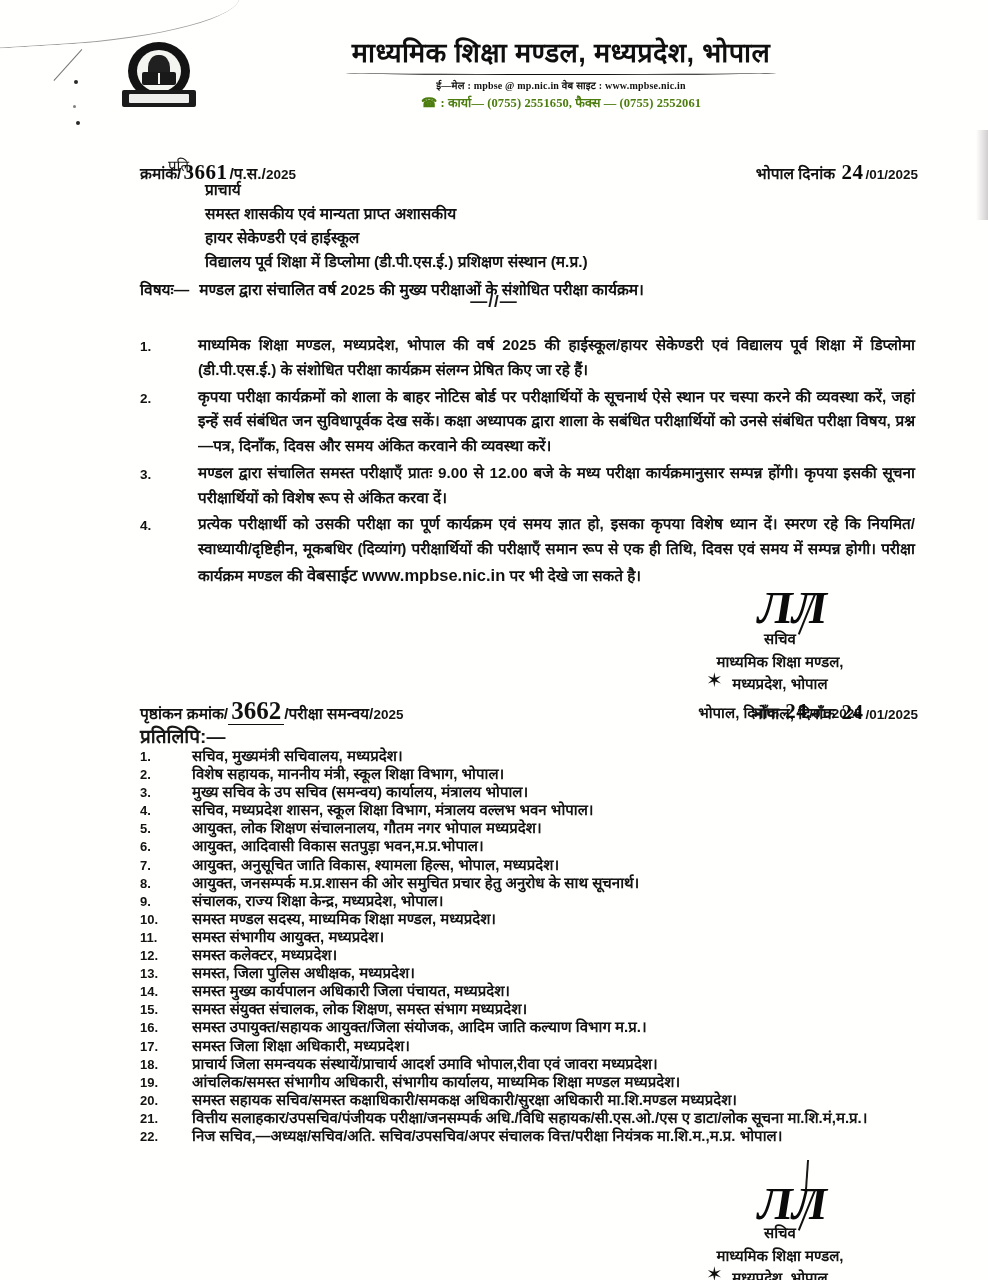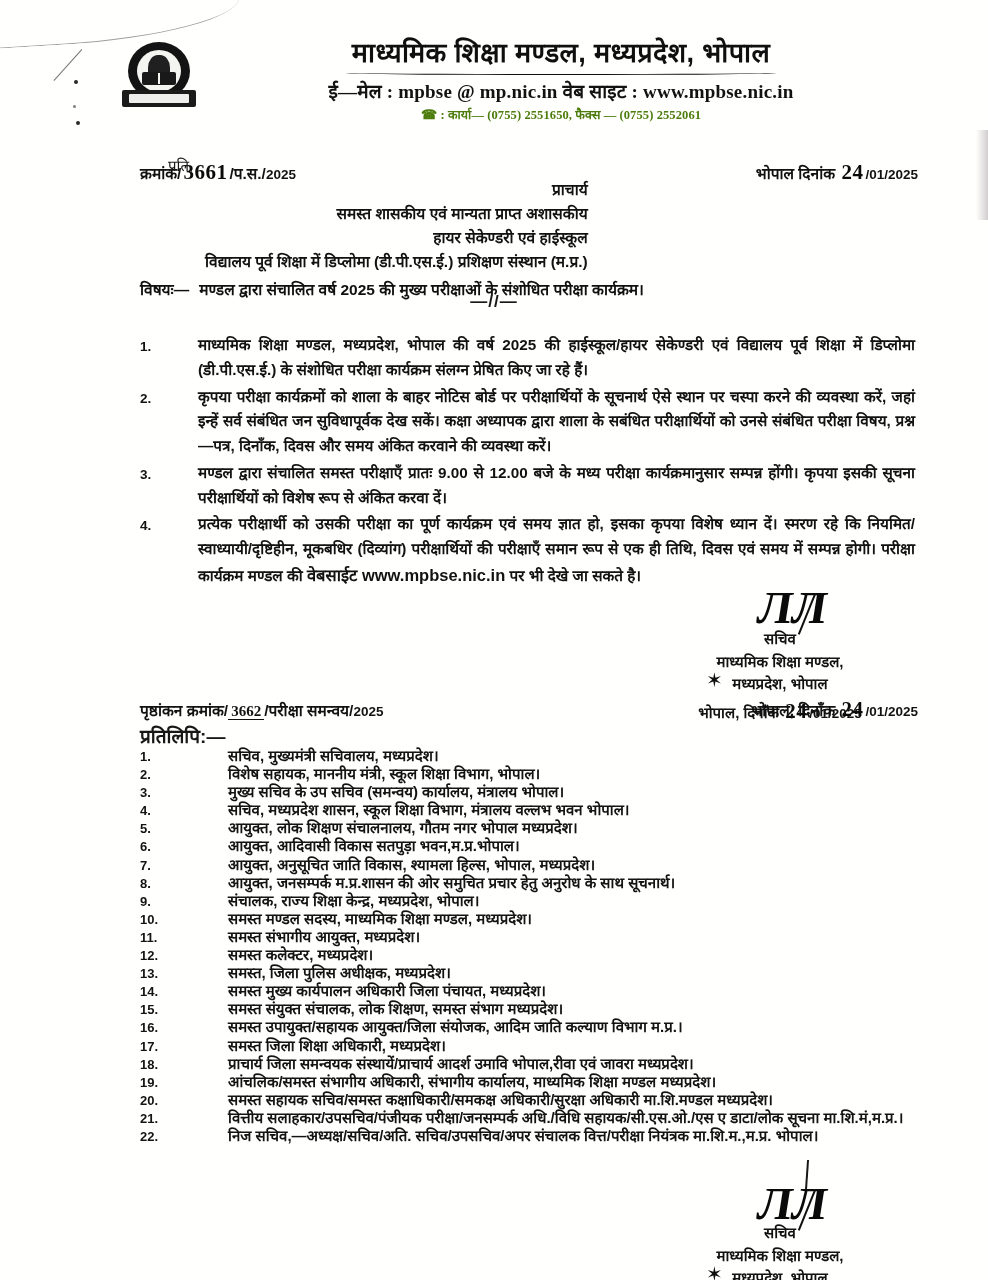--- a/index.html
+++ b/index.html
@@ -118,21 +118,21 @@
   }
   .title-rule {
     width: 430px;
     height: 3px;
     margin: 2px auto 3px;
     border-bottom: 1.6px solid #111;
     border-radius: 50%;
   }
   .contact-line-1 {
     font-family: "Liberation Serif", "DejaVu Serif", serif;
-    font-size: 19px;
+    font-size: 10px;
     font-weight: bold;
     letter-spacing: .2px;
     white-space: nowrap;
     color: #141414;
   }
   .contact-line-2 {
     font-family: "Liberation Serif", "DejaVu Serif", serif;
     font-size: 12.5px;
     font-weight: bold;
     letter-spacing: .1px;
@@ -173,21 +173,20 @@
     font-size: 15px; font-weight: normal; margin-left: 28px;
   }
   .addressee {
     position: absolute;
     left: 205px; top: 178px;
     font-family: "Liberation Sans", "DejaVu Sans", sans-serif;
     font-size: 15.5px;
     font-weight: bold;
     line-height: 1.55;
     color: #141414;
-    text-align: right;
   }
 
   .subject {
     position: absolute;
     left: 140px; top: 278px;
     font-family: "Liberation Sans", "DejaVu Sans", sans-serif;
     font-size: 15.5px;
     font-weight: bold;
     color: #121212;
   }
@@ -286,21 +285,21 @@
     display: flex;
     justify-content: space-between;
     align-items: baseline;
     font-family: "Liberation Sans", "DejaVu Sans", sans-serif;
     font-size: 15.5px;
     font-weight: bold;
     color: #141414;
   }
   .hand-ref {
     font-family: "Liberation Serif", "DejaVu Serif", serif;
-    font-size: 15px;
+    font-size: 25px;
     font-weight: bold;
     border-bottom: 1.5px solid #111;
     padding: 0 3px;
   }
   .copy-label {
     position: absolute;
     left: 140px; top: 723px;
     font-family: "Liberation Sans", "DejaVu Sans", sans-serif;
     font-size: 19px;
     font-weight: bold;
@@ -323,21 +322,20 @@
     font-weight: bold;
     color: #151515;
   }
   .copy-text {
     flex: 1 1 auto;
     font-family: "Liberation Sans", "DejaVu Sans", sans-serif;
     font-size: 15px;
     font-weight: bold;
     color: #151515;
     white-space: nowrap;
-    margin-left: 36px;
   }
   .thin-line {
     position: absolute;
     width: 2px; height: 30px;
     background: #1a1a1a;
     left: 806px; top: 1160px;
     transform: rotate(4deg);
   }
 </style>
 </head>

